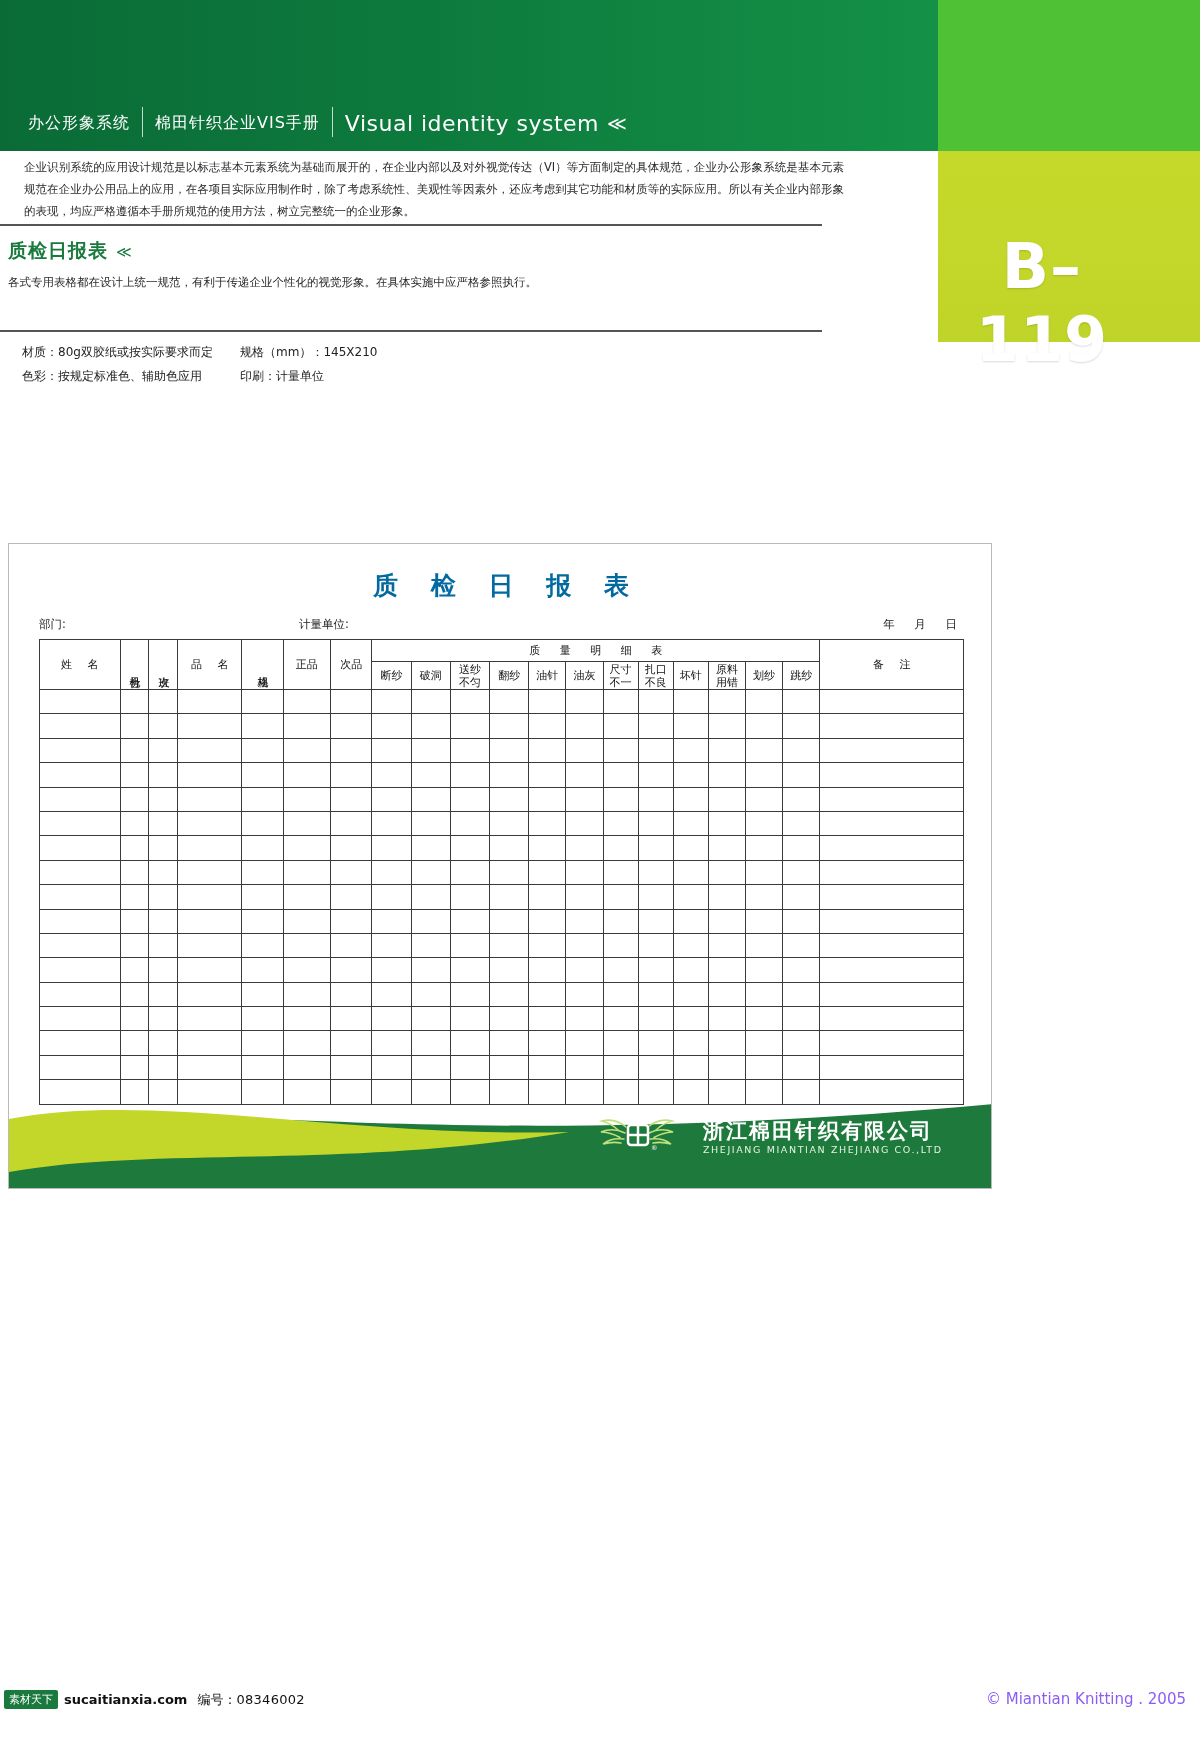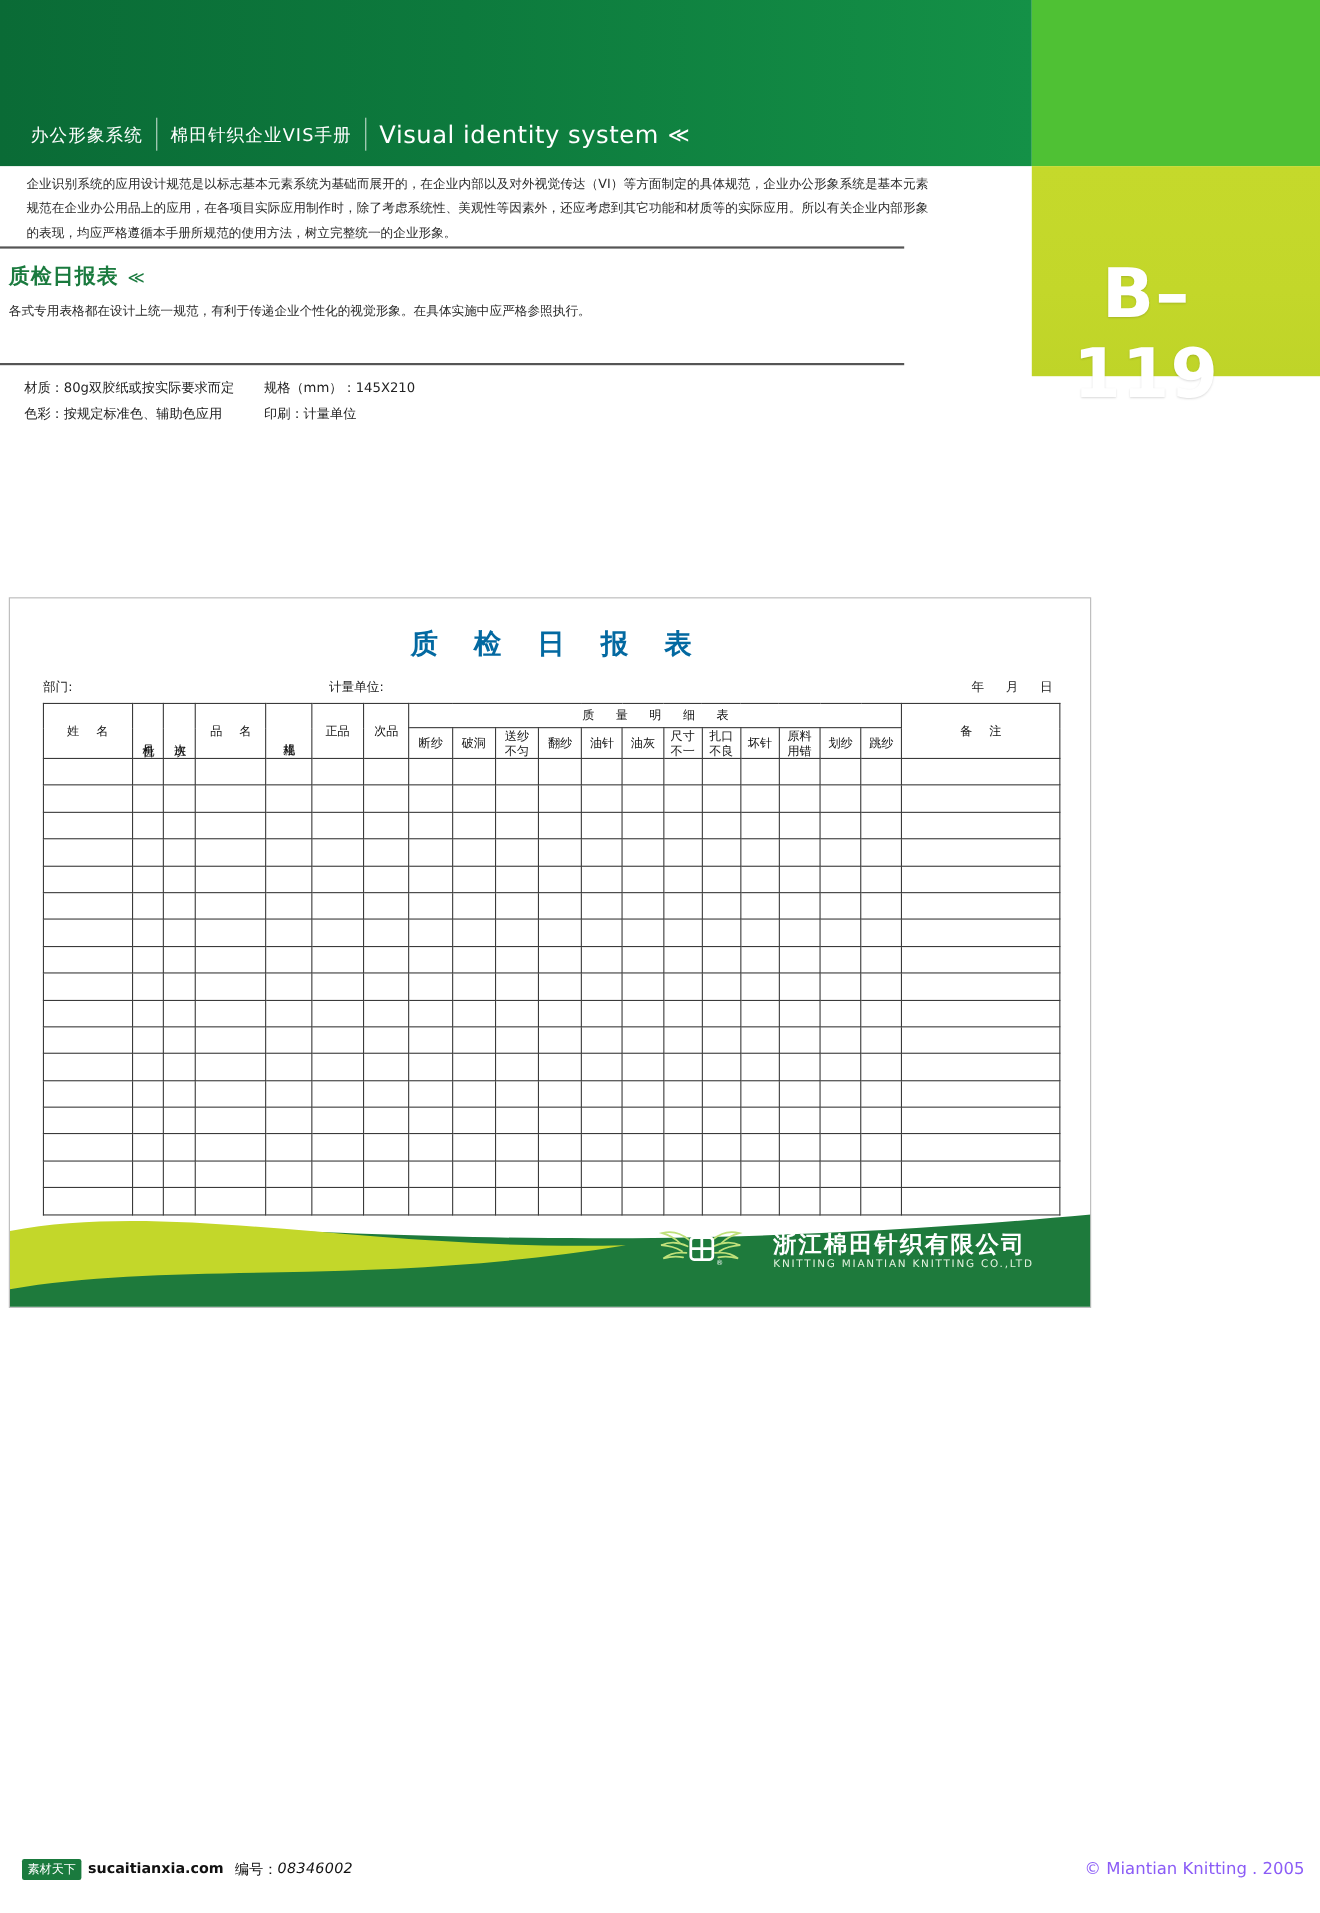--- a/index.html
+++ b/index.html
@@ -131,29 +131,29 @@
     font-size:21px; color:#ffffff; letter-spacing:2px; font-weight:bold;
     line-height:24px; white-space:nowrap;
   }
   #logo-en{
     font-size:9.5px; color:#e4f3e0; letter-spacing:1.6px; line-height:14px;
     white-space:nowrap;
   }
 
   
   #credit-left{
-    position:absolute; left:20px; top:1690px; display:flex; align-items:center;
+    position:absolute; left:4px; top:1690px; display:flex; align-items:center;
     font-size:13px; color:#111;
   }
   #credit-badge{
     display:inline-block; background:#1a7a3e; color:#fff; font-size:11px;
     padding:2px 5px; border-radius:2px; margin-right:6px; white-space:nowrap;
   }
   #credit-site{ font-weight:bold; margin-right:10px; }
-  #credit-num{ letter-spacing:.3px;font-style:italic; }
+  #credit-num{ letter-spacing:.3px; }
   #credit-right{
     position:absolute; right:14px; top:1690px;
     font-size:15px; color:#8b5cf6; white-space:nowrap;
   }
 </style>
 </head>
 <body>
 
 <div id="header-band"></div>
 <div id="header-accent"></div>
@@ -666,21 +666,21 @@
     </g>
     <g fill="none" stroke="#ffffff" stroke-width="5">
       <rect x="66" y="26" width="40" height="40" rx="6"></rect>
       <line x1="86" y1="26" x2="86" y2="66"></line>
       <line x1="66" y1="46" x2="106" y2="46"></line>
     </g>
     <text x="112" y="76" font-size="13" fill="#ffffff" font-family="DejaVu Sans, sans-serif">®</text>
   </svg>
   <div id="logo-text">
     <div id="logo-cn">浙江棉田针织有限公司</div>
-    <div id="logo-en">KNITTING MIANTIAN KNITTING CO.,LTD</div>
+    <div id="logo-en">ZHEJIANG MIANTIAN ZHEJIANG CO.,LTD</div>
   </div>
 </div>
 
 <div id="credit-left">
   <span id="credit-badge">素材天下</span>
   <span id="credit-site">sucaitianxia.com</span>
   <span>编号：</span>
   <span id="credit-num">08346002</span>
 </div>
 <div id="credit-right">© Miantian Knitting . 2005</div>

